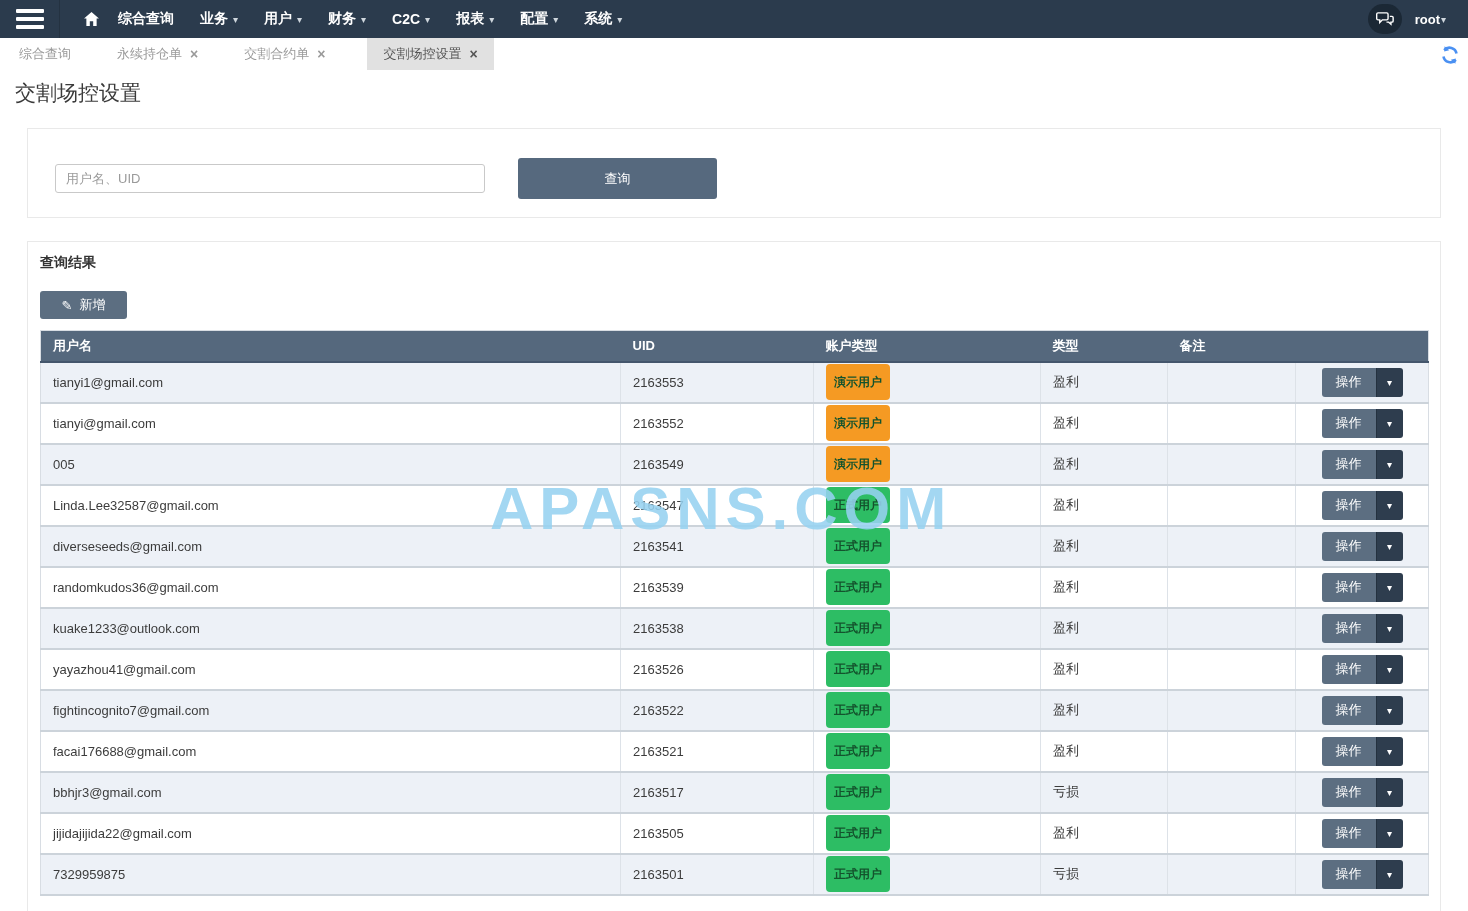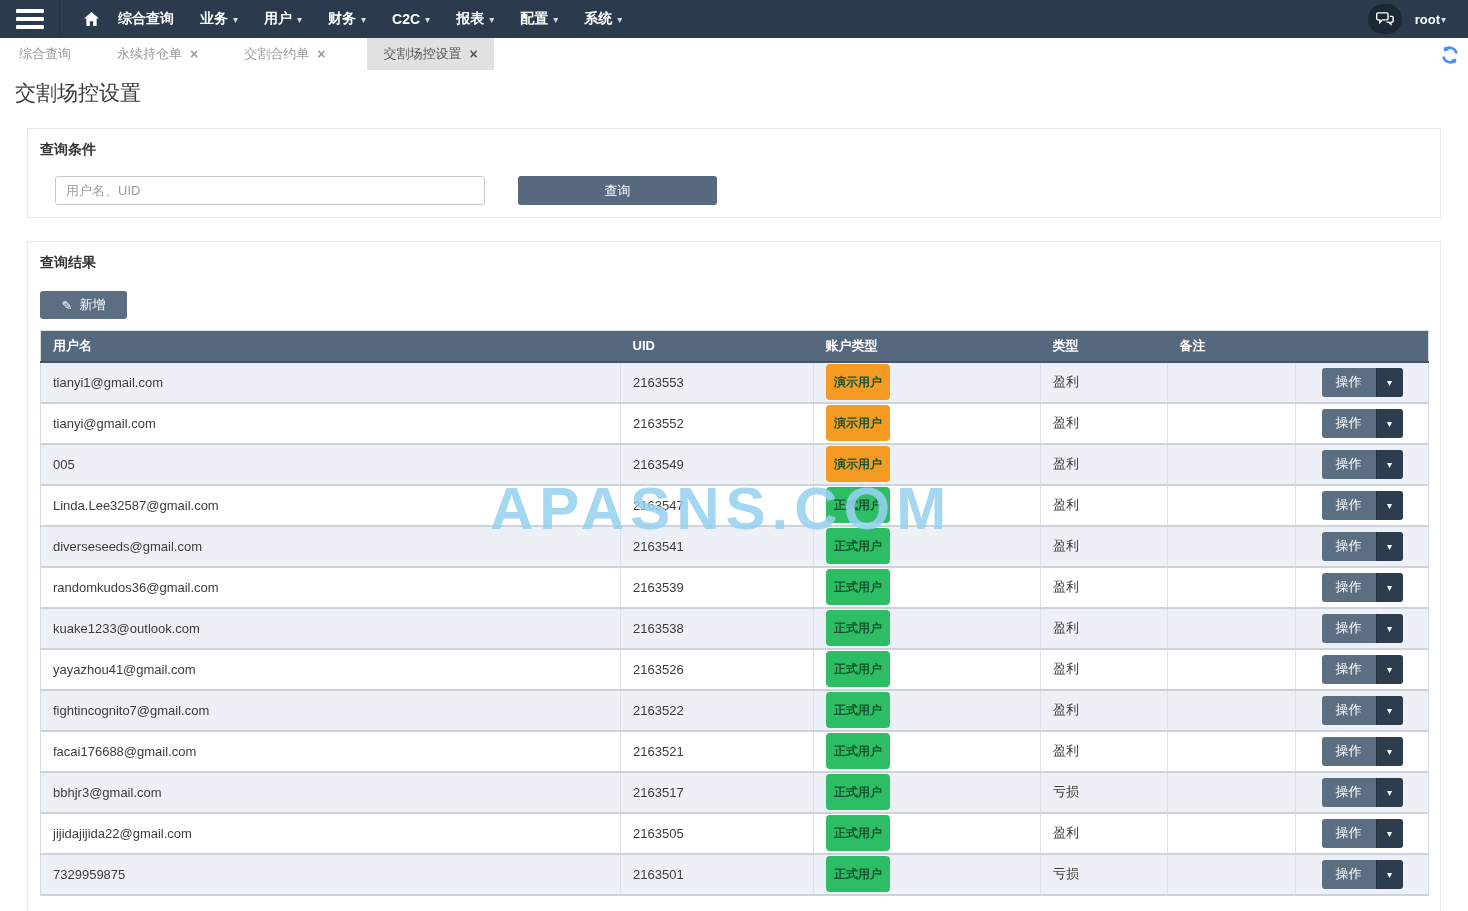--- a/index.html
+++ b/index.html
@@ -33,21 +33,21 @@
 
   
   .panel { margin:0 27px; border:1px solid #e9e9e9; background:#fff; padding:12px; }
   .panel-query { margin-top:21px; height:90px; }
   .panel-results { margin-top:23px; height:684px; overflow:hidden; }
   .panel-label { font-size:14px; font-weight:bold; color:#333; }
 
   .query-row { display:flex; align-items:center; margin-top:17px; }
   .query-input { width:430px; height:29px; border:1px solid #c9c9c9; border-radius:3px; padding:12px 10px; font-size:13px; color:#333; margin-left:15px; font-family:inherit; }
   .query-input::placeholder { color:#9a9a9a; }
-  .btn-search { width:199px; height:29px; margin-left:33px; background:#56697e; color:#fff; border:none; border-radius:3px; font-size:13px; cursor:pointer; font-family:inherit; }
+  .btn-search { width:199px; height:41px; margin-left:33px; background:#56697e; color:#fff; border:none; border-radius:3px; font-size:13px; cursor:pointer; font-family:inherit; }
 
   .btn-add { margin-top:19px; width:87px; height:28px; background:#5c6e81; color:#fff; border:none; border-radius:3px; font-size:13px; cursor:pointer; display:flex; align-items:center; justify-content:center; gap:7px; font-family:inherit; }
   .btn-add .pencil { font-size:13px; }
 
   
   .result-table { margin-top:11px; width:1388px; border-collapse:collapse; table-layout:fixed; border:1px solid #d8dde3; }
   .result-table thead th { background:#55687d; color:#fff; font-size:13px; font-weight:bold; text-align:left; height:31px; padding:0 12px; border-bottom:2px solid #44566c; }
   .result-table tbody td { height:41px; padding:0 12px; font-size:13px; color:#3c3c3c; border-bottom:2px solid #ccd3da; border-right:1px solid #dde2e8; background:transparent; }
   .result-table tbody td:last-child { border-right:none; }
   .result-table tbody tr:nth-child(odd) { background:#edf1f7; }
@@ -162,21 +162,20 @@
       <path d="M3.5 11.5 A7 7 0 0 0 15.8 14.8" fill="none" stroke="#4a90f2" stroke-width="2.6"></path>
       <path d="M4.6 1.2 L4.2 6.4 L9.2 5.2 Z" fill="#4a90f2"></path>
       <path d="M15.4 18.8 L15.8 13.6 L10.8 14.8 Z" fill="#4a90f2"></path>
     </svg>
   </span>
 </div>
 
 <h1 class="page-title">交割场控设置</h1>
 
 <section class="panel panel-query">
-  <div class="panel-label">查询条件</div>
   <div class="query-row">
     <input class="query-input" type="text" placeholder="用户名、UID" style="">
     <button class="btn-search">查询</button>
   </div>
 </section>
 
 <section class="panel panel-results">
   <div class="panel-label">查询结果</div>
   <button class="btn-add">
     <span class="pencil">✎</span>

